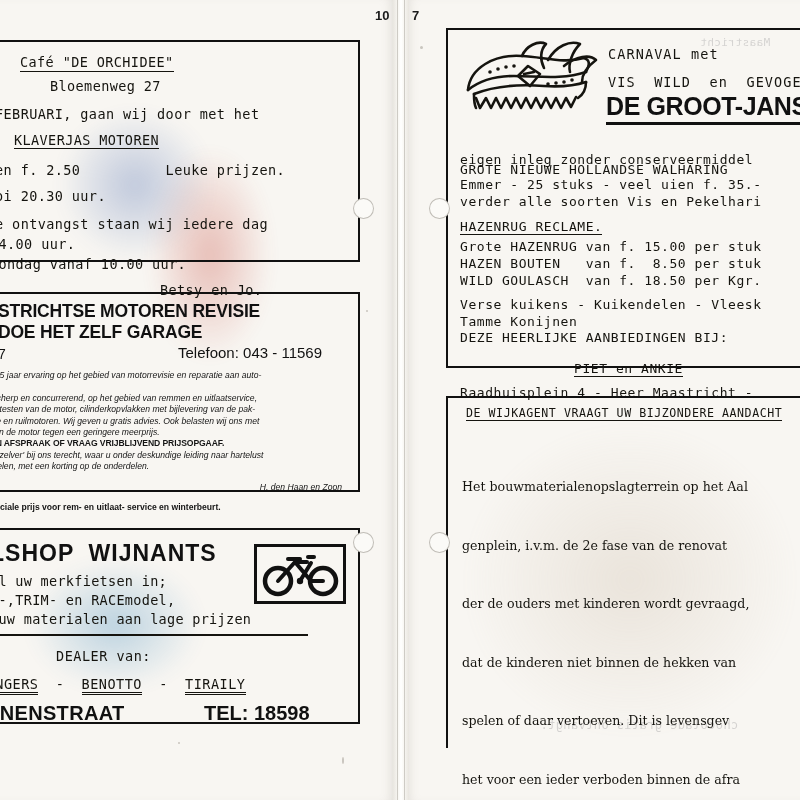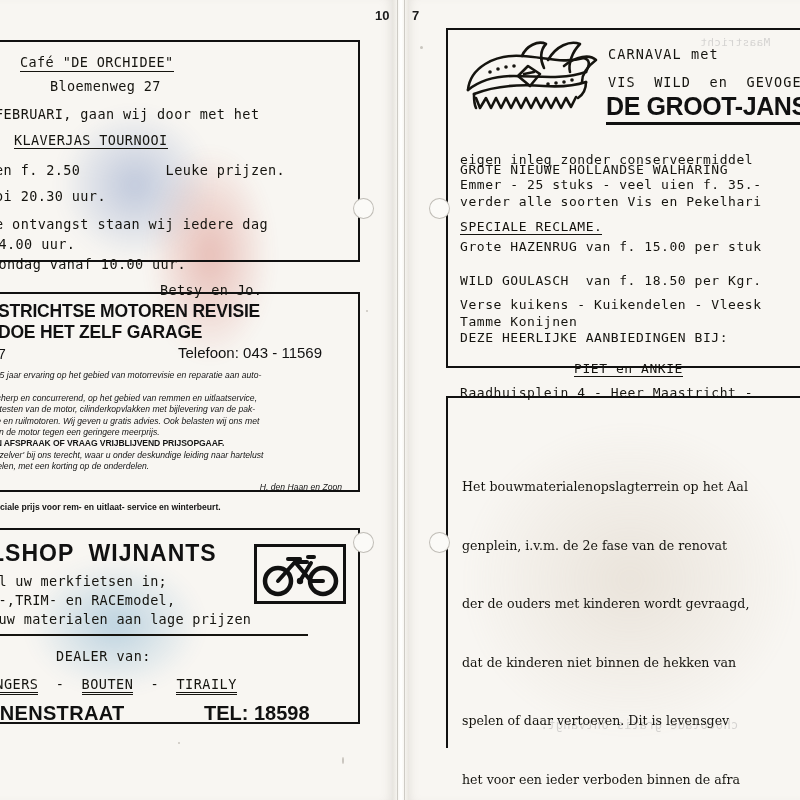--- a/index.html
+++ b/index.html
@@ -210,21 +210,21 @@
   <div class="ghost ghost-cyan"></div>
   <div class="ghost ghost-tan"></div>
 
   <div class="folio folio-left">10</div>
   <div class="folio folio-right">7</div>
 
   <div class="ad clip-left" id="ad-orchidee">
     <div class="mono l ln-title"><span>Café "DE ORCHIDEE"</span></div>
     <div class="mono l ln-sub">Bloemenweg 27</div>
     <div class="mono l ln-a">5 FEBRUARI, gaan wij door met het</div>
-    <div class="mono l ln-b"><span>KLAVERJAS TOURNOOI</span></div>
+    <div class="mono l ln-b"><span>KLAVERJAS MOTOREN</span></div>
     <div class="mono l ln-c">sten f. 2.50          Leuke prijzen.</div>
     <div class="mono l ln-d">nooi 20.30 uur.</div>
     <div class="mono l ln-e">ede ontvangst staan wij iedere dag</div>
     <div class="mono l ln-f">14.00 uur.</div>
     <div class="mono l ln-g">zondag vanaf 10.00 uur.</div>
     <div class="mono l ln-h">Betsy en Jo.</div>
   </div>
 
   <div class="ad clip-left" id="ad-motoren">
     <div class="mot-h1">STRICHTSE MOTOREN REVISIE</div>
@@ -258,21 +258,21 @@
         <circle cx="61" cy="30" r="13" fill="none" stroke="#111" stroke-width="4.5"></circle>
         <path d="M16 30 L33 11 L49 30 L61 30 M33 11 L45 11 M38 30 L49 12" fill="none" stroke="#111" stroke-width="4" stroke-linecap="round" stroke-linejoin="round"></path>
         <path d="M26 8 h12" stroke="#111" stroke-width="4" stroke-linecap="round"></path>
         <path d="M46 6 h6" stroke="#111" stroke-width="4" stroke-linecap="round"></path>
         <circle cx="38" cy="30" r="3.2" fill="#111"></circle>
       </svg>
     </div>
 
     <div class="wij-rule"></div>
     <div class="mono wij-dealer">DEALER van:</div>
-    <div class="mono wij-brands"><b>FONGERS</b><span>  -  </span><b>BOUTEN</b><span>  -  </span><b>TIRAILY</b></div>
+    <div class="mono wij-brands"><b>FONGERS</b><span>  -  </span><b>BENOTTO</b><span>  -  </span><b>TIRAILY</b></div>
     <div class="wij-foot">ONENSTRAAT</div>
     <div class="wij-tel">TEL: 18598</div>
   </div>
 
   <div class="ad clip-right" id="ad-groot">
     <div class="gj-hat">
       <svg width="140" height="86" viewBox="0 0 140 86" xmlns="http://www.w3.org/2000/svg">
         <g fill="none" stroke="#15140f" stroke-width="2.6" stroke-linejoin="round" stroke-linecap="round">
           <path d="M8 52 C10 30 34 16 62 18 C84 19 104 26 124 20"></path>
           <path d="M8 52 C18 44 34 38 54 38 C78 38 102 42 126 34"></path>
@@ -301,32 +301,34 @@
     </div>
     <div class="mono gj-carnaval">CARNAVAL met</div>
     <div class="mono gj-vis">VIS  WILD  en  GEVOGE</div>
     <div class="gj-name">DE GROOT-JANS</div>
 
     <div class="mono gj-l gj-l1">GROTE NIEUWE HOLLANDSE WALHARING</div>
     <div class="mono gj-l gj-l2">eigen inleg zonder conserveermiddel</div>
     <div class="mono gj-l gj-l3">Emmer - 25 stuks - veel uien f. 35.-</div>
     <div class="mono gj-l gj-l4">verder alle soorten Vis en Pekelhari</div>
 
-    <div class="mono gj-l gj-spec"><span>SPECIALE RECLAME.</span></div>
+    <div class="mono gj-l gj-spec"><span>HAZENRUG RECLAME.</span></div>
     <div class="mono gj-l gj-p1">Grote HAZENRUG van f. 15.00 per stuk</div>
+    <div class="mono gj-l gj-p2">HAZEN BOUTEN   van f.  8.50 per stuk</div>
     <div class="mono gj-l gj-p3">WILD GOULASCH  van f. 18.50 per Kgr.</div>
 
     <div class="mono gj-l gj-v1">Verse kuikens - Kuikendelen - Vleesk</div>
     <div class="mono gj-l gj-v2">Tamme Konijnen</div>
     <div class="mono gj-l gj-deze">DEZE HEERLIJKE AANBIEDINGEN BIJ:</div>
     <div class="mono gj-l gj-piet"><span>PIET en ANKIE</span></div>
     <div class="mono gj-l gj-adr">Raadhuisplein 4 - Heer Maastricht -</div>
   </div>
 
   <div id="art-wijkagent">
+    <div class="mono wa-head"><span>DE WIJKAGENT VRAAGT UW BIJZONDERE AANDACHT</span></div>
     <div class="wa-body">
       <div>Het bouwmaterialenopslagterrein op het Aal</div>
       <div>genplein, i.v.m. de 2e fase van de renovat</div>
       <div>der de ouders met kinderen wordt gevraagd,</div>
       <div>dat de kinderen niet binnen de hekken van</div>
       <div>spelen of daar vertoeven. Dit is levensgev</div>
       <div>het voor een ieder verboden binnen de afra</div>
       
       
       

